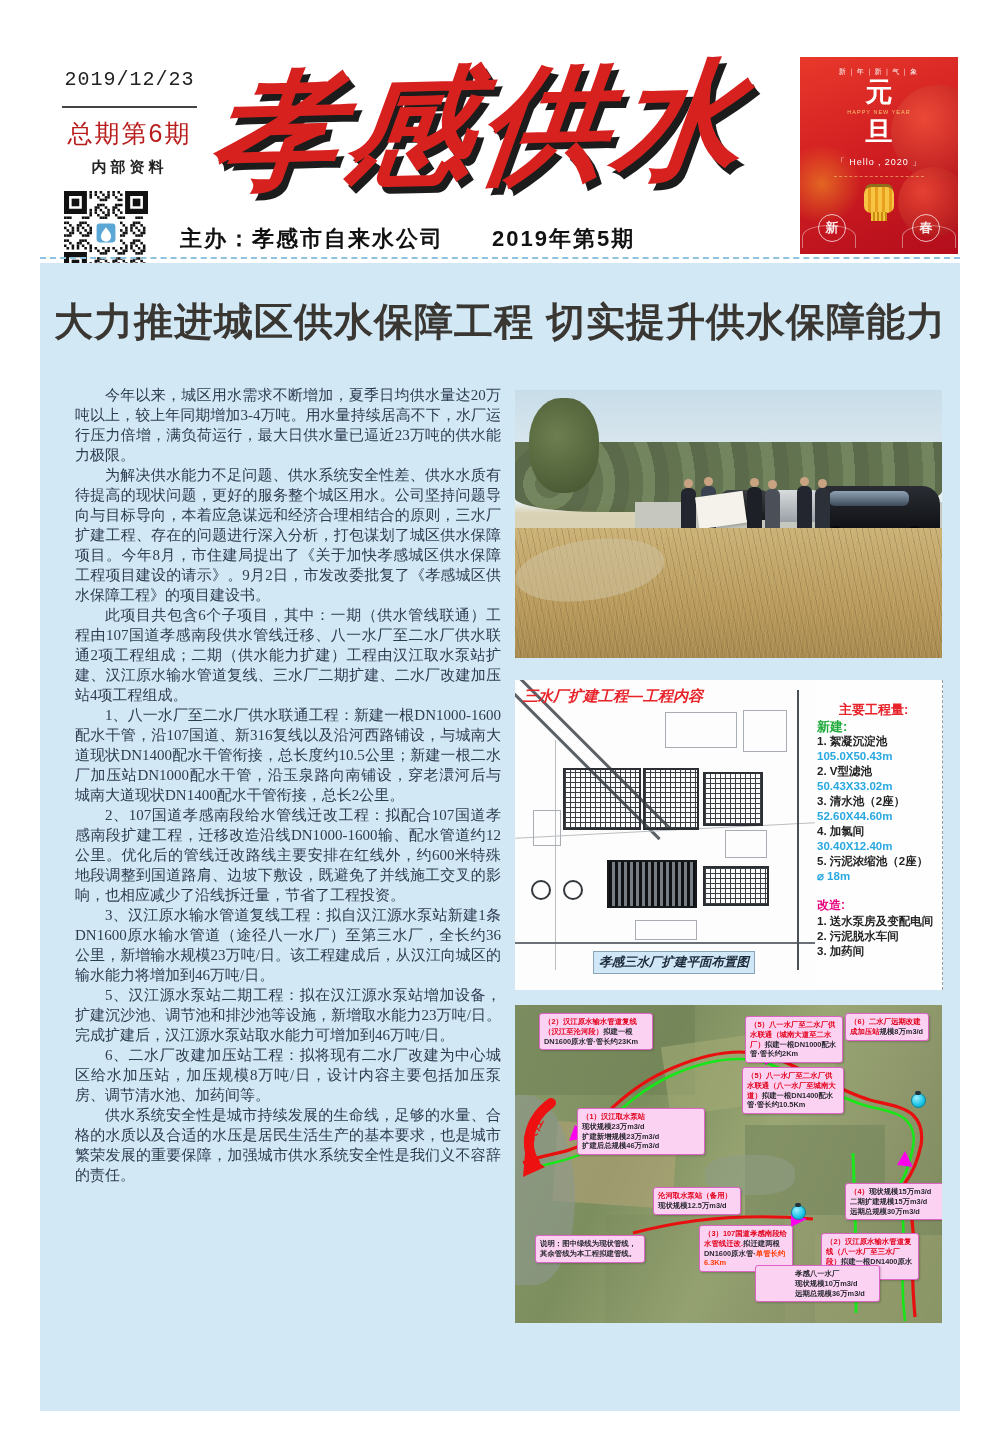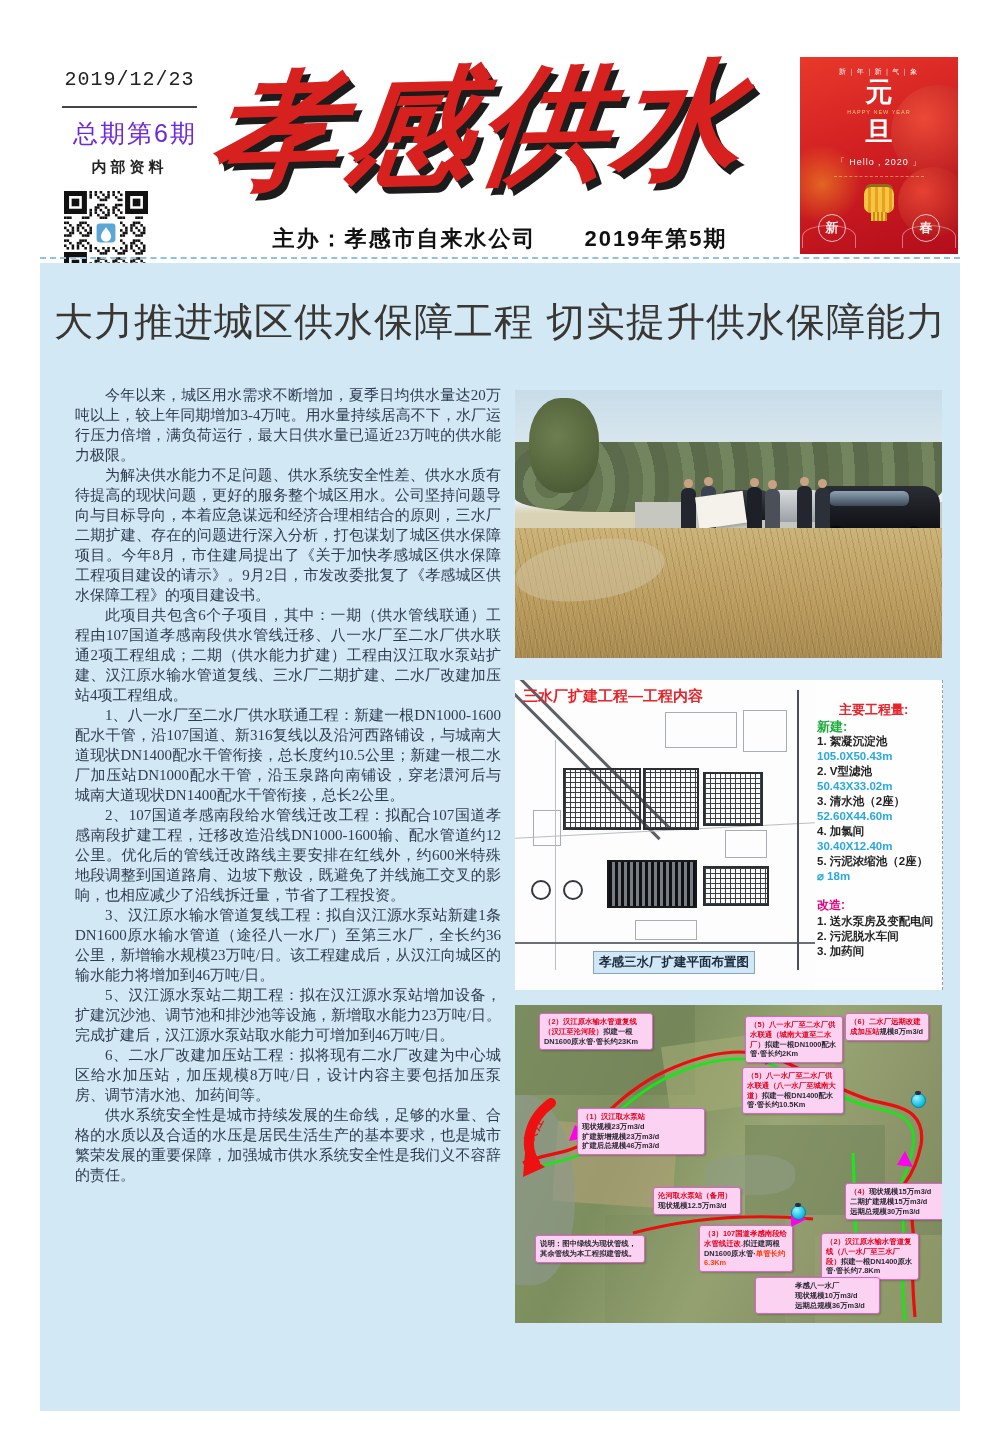--- a/index.html
+++ b/index.html
@@ -3,30 +3,30 @@
 <meta charset="utf-8">
 <style>
   html,body{margin:0;padding:0;background:#fff;}
   #page{position:relative;width:1000px;height:1434px;background:#fff;overflow:hidden;
         font-family:"Liberation Sans",sans-serif;}
 
   
   .issue-block{position:absolute;left:62px;top:68px;width:135px;text-align:center;color:#222;}
   .m-date{font-family:Liberation Mono, monospace;font-size:20px;letter-spacing:1px;
           border-bottom:2px solid #444;padding-bottom:15px;}
-  .m-issue{font-size:25px;margin-top:9px;letter-spacing:2px;color:#6d28d9;text-align:right;}
+  .m-issue{font-size:25px;margin-top:9px;letter-spacing:2px;color:#b91c1c;}
   .m-internal{font-size:15px;font-weight:bold;letter-spacing:4px;margin-top:8px;color:#222;}
   .qr{margin-top:14px;margin-left:2px;width:84px;height:84px;display:block;}
 
   .calligraphy{position:absolute;left:212px;top:34px;width:590px;height:190px;
       font-family:"DejaVu Serif",serif;font-weight:bold;font-style:italic;
       font-size:128px;line-height:180px;color:#d6211e;white-space:nowrap;
       letter-spacing:6px;transform:skewX(-8deg) rotate(-1.5deg);
       text-shadow:6px 7px 0 #1c1c1c;}
-  .organizer{position:absolute;left:180px;top:224px;width:640px;text-align:center;
+  .organizer{position:absolute;left:180px;top:224px;width:640px;text-align:left;
       font-size:22px;font-weight:bold;color:#111;letter-spacing:2px;}
   .dash-sep{position:absolute;left:40px;top:257px;width:920px;border-top:2px dashed #8fc1e0;}
 
   
   .poster{position:absolute;left:800px;top:57px;width:158px;height:197px;overflow:hidden;
       background:linear-gradient(160deg,#e8392b 0%,#d21f22 45%,#b30d1c 100%);
       text-align:center;color:#fff;}
   .poster .lant1{position:absolute;right:-28px;top:28px;width:95px;height:95px;border-radius:50%;
       background:radial-gradient(circle at 35% 35%,#f0503a,#a80c18);opacity:.85;}
   .poster .lant2{position:absolute;right:-10px;top:110px;width:70px;height:70px;border-radius:50%;
@@ -45,21 +45,21 @@
       background:repeating-linear-gradient(90deg,#f3c23c 0 2px,#c98c10 2px 4px);}
   .p-flourish{position:absolute;bottom:4px;left:0;width:100%;height:42px;}
   .p-stamp{position:absolute;bottom:8px;width:26px;height:26px;border:1.5px solid #ffffffcc;
       border-radius:50%;color:#fff;font-size:13px;line-height:26px;font-weight:bold;opacity:.9;}
   .p-curve{position:absolute;bottom:2px;width:52px;height:22px;border:1px solid #ffffff99;
       border-bottom:none;border-radius:50% 50% 0 0;opacity:.7;}
 
   
   .panel{position:absolute;left:40px;top:263px;width:920px;height:1148px;background:#d3e8f5;}
   .headline{position:absolute;left:0;top:32px;width:100%;text-align:center;
-      font-size:39px;font-weight:normal;color:#3a3733;letter-spacing:1px;}
+      font-size:39px;font-weight:bold;color:#3a3733;letter-spacing:1px;}
 
   .col-left{position:absolute;left:35px;top:122px;width:426px;}
   .col-left p{margin:0;text-indent:2em;text-align:justify;
       font-family:"Liberation Serif",serif;font-size:15px;line-height:20px;color:#2e3c52;}
 
   
   .photo{position:absolute;left:475px;top:127px;width:427px;height:268px;overflow:hidden;
       background:linear-gradient(#c8dde9 0%,#e9f0f2 42%,#d9d2b4 46%);}
   .ph-trees{position:absolute;left:0;top:52px;width:100%;height:70px;
       background:repeating-radial-gradient(circle at 8% 60%,#55663f 0 14px,#677a4e 14px 26px,#4c5c39 26px 40px);
@@ -86,21 +86,21 @@
       repeating-linear-gradient(83deg,#00000014 0 2px,#ffffff10 2px 5px);}
   .ph-grass:after{content:"";position:absolute;left:0;top:0;width:100%;height:100%;
       background:repeating-linear-gradient(96deg,#e2cd9426 0 1px,transparent 1px 4px),
                  repeating-linear-gradient(78deg,#6b5a3244 0 1px,transparent 1px 6px);}
   .ph-dirt{position:absolute;left:0px;top:150px;width:150px;height:60px;border-radius:50%;
       background:#cfc3a0;opacity:.55;transform:rotate(-8deg);}
 
   
   .pd-fig{position:absolute;left:475px;top:417px;width:427px;height:310px;background:#fefefe;
       border-right:1px dashed #9a9a9a;}
-  .pd-draw{position:absolute;left:0;top:0;width:300px;height:310px;background:#fdfdfd;overflow:hidden;}
+  .pd-draw{position:absolute;left:0;top:0;width:300px;height:310px;background:#fdfdfd;overflow:hidden;font-style:italic;}
   .pd-title{position:absolute;left:8px;top:7px;color:#e8232a;font-weight:800;font-size:15px;z-index:5;}
   .cad-line{position:absolute;background:#b9bec2;}
   .road-diag{position:absolute;left:-55px;top:60px;width:240px;height:12px;
       border-top:3px solid #5b6066;border-bottom:3px solid #5b6066;transform:rotate(45deg);}
   .hatch{position:absolute;border:2px solid #2b2f33;
       background:repeating-linear-gradient(0deg,#3a3f44 0 1px,transparent 1px 5px),
                  repeating-linear-gradient(90deg,#3a3f44 0 1px,transparent 1px 5px);}
   .stripe{position:absolute;border:2px solid #17191c;
       background:repeating-linear-gradient(90deg,#0e1013 0 3px,#787d83 3px 6px);}
   .faint{position:absolute;border:1px solid #a7adb3;}
@@ -419,21 +419,21 @@
       <div class="p-stamp" style="left:18px;">新</div>
       <div class="p-stamp" style="right:18px;">春</div>
     </div>
   </div>
 
   <div class="panel">
     <div class="headline">大力推进城区供水保障工程  切实提升供水保障能力</div>
 
     <div class="col-left">
       <p>今年以来，城区用水需求不断增加，夏季日均供水量达20万吨以上，较上年同期增加3-4万吨。用水量持续居高不下，水厂运行压力倍增，满负荷运行，最大日供水量已逼近23万吨的供水能力极限。</p>
-      <p>为解决供水能力不足问题、供水系统安全性差、供水水质有待提高的现状问题，更好的服务整个城区用水。公司坚持问题导向与目标导向，本着应急谋远和经济合理相结合的原则，三水厂二期扩建、存在的问题进行深入分析，打包谋划了城区供水保障项目。今年8月，市住建局提出了《关于加快孝感城区供水保障工程项目建设的请示》。9月2日，市发改委批复了《孝感城区供水保障工程》的项目建设书。</p>
+      <p>为解决供水能力不足问题、供水系统安全性差、供水水质有待提高的现状问题，更好的服务整个城区用水。公司坚持问题导向与目标导向，本着应急谋远和经济合理相结合的原则，三水厂扩建工程、存在的问题进行深入分析，打包谋划了城区供水保障项目。今年8月，市住建局提出了《关于加快孝感城区供水保障工程项目建设的请示》。9月2日，市发改委批复了《孝感城区供水保障工程》的项目建设书。</p>
       <p>此项目共包含6个子项目，其中：一期（供水管线联通）工程由107国道孝感南段供水管线迁移、八一水厂至二水厂供水联通2项工程组成；二期（供水能力扩建）工程由汉江取水泵站扩建、汉江原水输水管道复线、三水厂二期扩建、二水厂改建加压站4项工程组成。</p>
       <p>1、八一水厂至二水厂供水联通工程：新建一根DN1000-1600配水干管，沿107国道、新316复线以及沿河西路铺设，与城南大道现状DN1400配水干管衔接，总长度约10.5公里；新建一根二水厂加压站DN1000配水干管，沿玉泉路向南铺设，穿老澴河后与城南大道现状DN1400配水干管衔接，总长2公里。</p>
       <p>2、107国道孝感南段给水管线迁改工程：拟配合107国道孝感南段扩建工程，迁移改造沿线DN1000-1600输、配水管道约12公里。优化后的管线迁改路线主要安排在红线外，约600米特殊地段调整到国道路肩、边坡下敷设，既避免了并线施工交叉的影响，也相应减少了沿线拆迁量，节省了工程投资。</p>
       <p>3、汉江原水输水管道复线工程：拟自汉江源水泵站新建1条DN1600原水输水管道（途径八一水厂）至第三水厂，全长约36公里，新增输水规模23万吨/日。该工程建成后，从汉江向城区的输水能力将增加到46万吨/日。</p>
       <p>5、汉江源水泵站二期工程：拟在汉江源水泵站增加设备，扩建沉沙池、调节池和排沙池等设施，新增取水能力23万吨/日。完成扩建后，汉江源水泵站取水能力可增加到46万吨/日。</p>
       <p>6、二水厂改建加压站工程：拟将现有二水厂改建为中心城区给水加压站，加压规模8万吨/日，设计内容主要包括加压泵房、调节清水池、加药间等。</p>
       <p>供水系统安全性是城市持续发展的生命线，足够的水量、合格的水质以及合适的水压是居民生活生产的基本要求，也是城市繁荣发展的重要保障，加强城市供水系统安全性是我们义不容辞的责任。</p>
     </div>
 
     <div class="photo">
@@ -531,21 +531,21 @@
       <div class="co" style="left:230px;top:11px;width:88px;"><span class="co-t">（5）八一水厂至二水厂供水联通（城南大道至二水厂）</span><span class="co-b">拟建一根DN1000配水管·管长约2Km</span></div>
       <div class="co" style="left:227px;top:62px;width:92px;"><span class="co-t">（5）八一水厂至二水厂供水联通（八一水厂至城南大道）</span><span class="co-b">拟建一根DN1400配水管·管长约10.5Km</span></div>
       <div class="co" style="left:330px;top:8px;width:74px;"><span class="co-t">（6）二水厂远期改建成加压站</span><span class="co-b">规模8万m3/d</span></div>
       <div class="co" style="left:330px;top:178px;width:90px;"><span class="co-t">（4）</span><span class="co-b">现状规模15万m3/d
 二期扩建规模15万m3/d
 远期总规模30万m3/d</span></div>
       <div class="co" style="left:184px;top:220px;width:84px;"><span class="co-t">（3）107国道孝感南段给水管线迁改.</span><span class="co-b">拟迁建两根DN1600原水管·</span><span class="co-f">单管长约6.3Km</span></div>
       <div class="co" style="left:306px;top:228px;width:88px;"><span class="co-t">（2）汉江原水输水管道复线（八一水厂至三水厂段）</span><span class="co-b">拟建一根DN1400原水管·管长约7.8Km</span></div>
       <div class="co" style="left:138px;top:182px;width:78px;"><span class="co-t">沦河取水泵站（备用）</span><span class="co-b">
 现状规模12.5万m3/d</span></div>
-      <div class="co" style="left:240px;top:272px;width:80px;padding-left:39px;"><span class="co-b">孝感八一水厂</span><span class="co-b">
+      <div class="co" style="left:240px;top:260px;width:80px;padding-left:39px;"><span class="co-b">孝感八一水厂</span><span class="co-b">
 现状规模10万m3/d
 远期总规模36万m3/d</span></div>
       <div class="co" style="left:20px;top:230px;width:100px;"><span class="co-b">说明：图中绿线为现状管线，其余管线为本工程拟建管线。</span></div>
     </div>
 
   </div>
 
   <div class="footer-gap"></div>
 </div>
 

